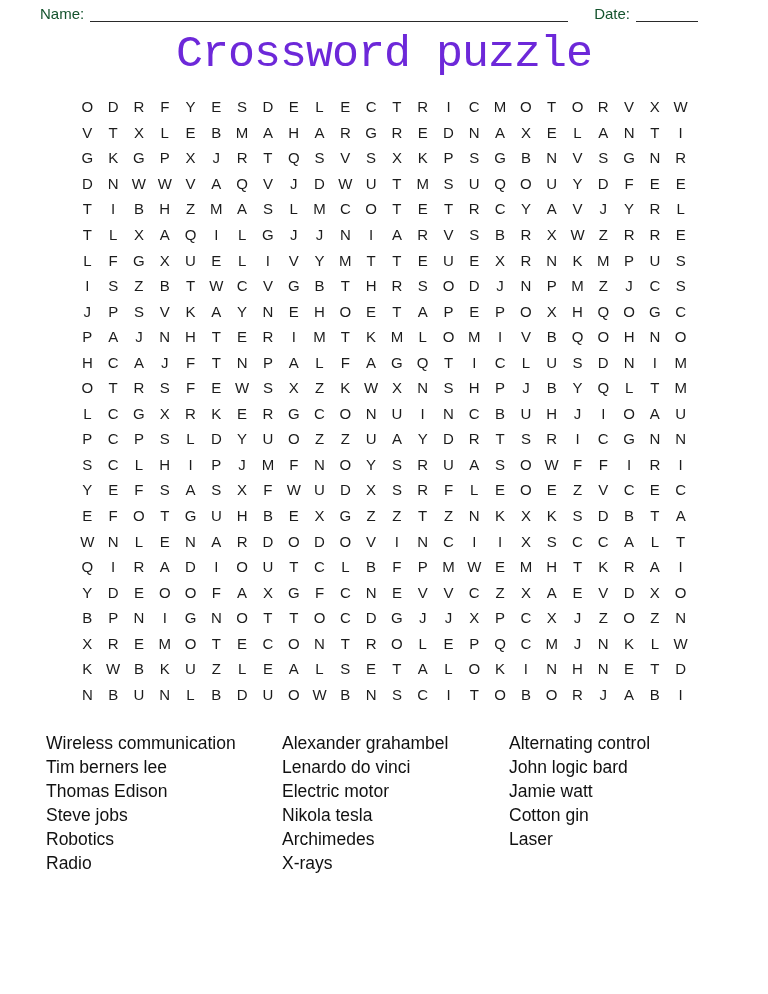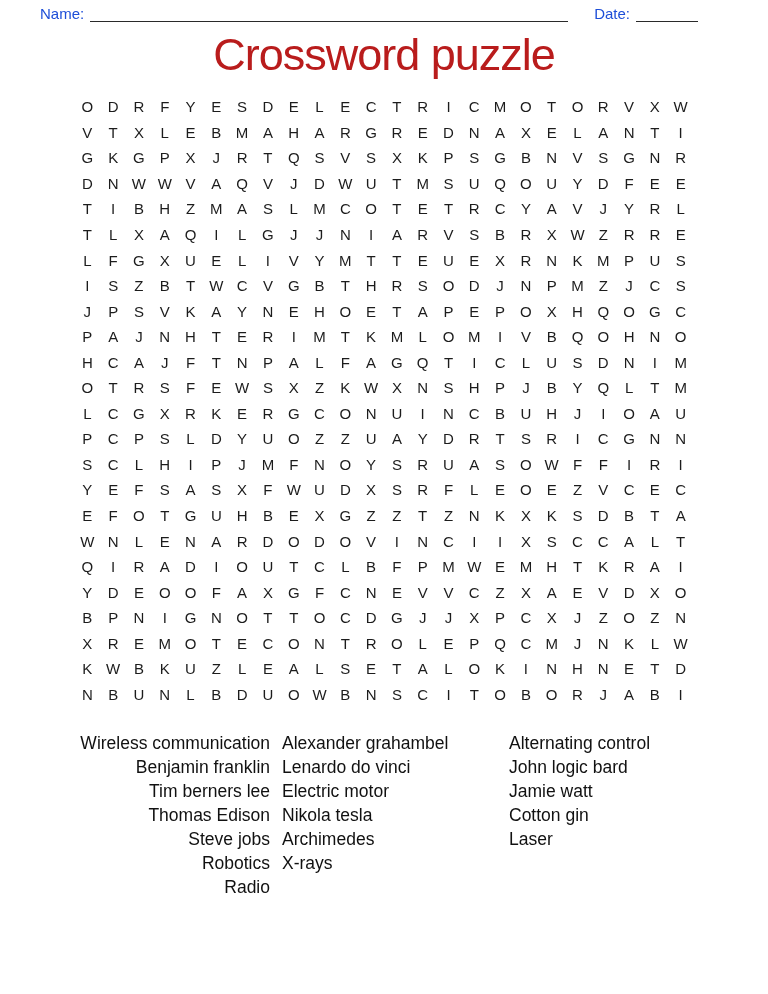--- a/index.html
+++ b/index.html
@@ -9,37 +9,38 @@
     color: #1a1a1a;
     font-family: "Liberation Sans", "DejaVu Sans", sans-serif;
     overflow: hidden;
   }
   .header {
     display: flex;
     align-items: flex-end;
     padding: 3px 70px 0 40px;
     height: 22px;
     font-size: 15px;
-    color: #1d4ed8;
+    color: #14532d;
   }
   .label { white-space: nowrap; line-height: 16px; }
   .fill-line {
     border-bottom: 1.5px solid #2a2a2a;
     height: 15px;
   }
   .name-line { flex: 1; margin-left: 6px; margin-right: 26px; }
   .date-line { width: 62px; margin-left: 6px; }
   .title {
     text-align: center;
     font-size: 45px;
     font-weight: 500;
-    color: #b91c1c;
+    color: #6d28d9;
     margin-top: 7px;
     letter-spacing: -1px;
     line-height: 52px;
+    font-family: Liberation Mono, monospace;
   }
   .grid {
     display: grid;
     grid-template-columns: repeat(24, 25.8px);
     grid-auto-rows: 25.55px;
     width: max-content;
     margin: 13px auto 0 auto;
   }
   .grid .cell {
     display: flex;
@@ -47,21 +48,21 @@
     justify-content: center;
     font-size: 15px;
     font-weight: 500;
     color: #1c1c1c;
   }
   .words {
     display: flex;
     margin: 24px 0 0 46px;
   }
   .word-col { list-style: none; }
-  .word-col-0 { width: 224px; text-align: right; }
+  .word-col-0 { width: 224px; }
   .word-col-1 { width: 227px; margin-left: 12px; }
   .word-col li {
     font-size: 17.5px;
     line-height: 24px;
     color: #111;
     white-space: nowrap;
   }
 </style>
 </head>
 <body>
@@ -650,21 +651,20 @@
     <span class="cell">R</span>
     <span class="cell">J</span>
     <span class="cell">A</span>
     <span class="cell">B</span>
     <span class="cell">I</span>
   </div>
 
 <div class="words" id="word-list">
     <ul class="word-col word-col-0">
       <li>Wireless communication</li>
-      <li>Benjamin franklin</li>
       <li>Tim berners lee</li>
       <li>Thomas Edison</li>
       <li>Steve jobs</li>
       <li>Robotics</li>
       <li>Radio</li>
     </ul>
     <ul class="word-col word-col-1">
       <li>Alexander grahambel</li>
       <li>Lenardo do vinci</li>
       <li>Electric motor</li>

